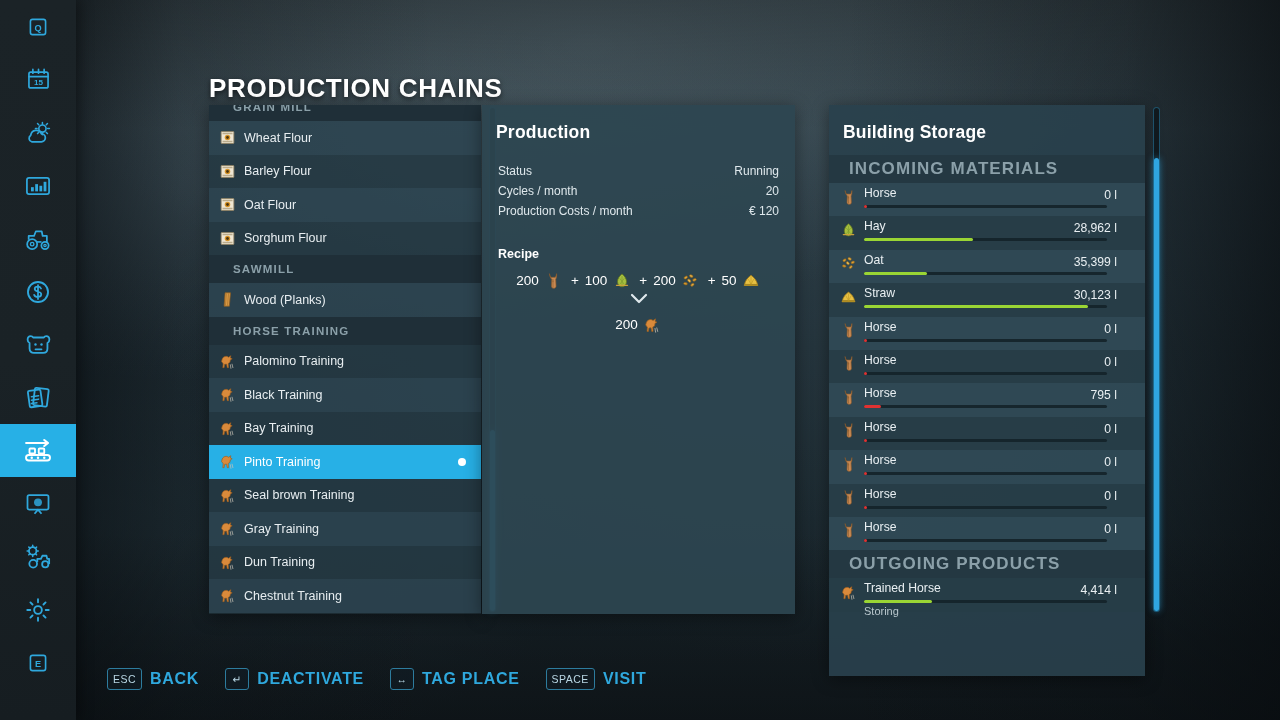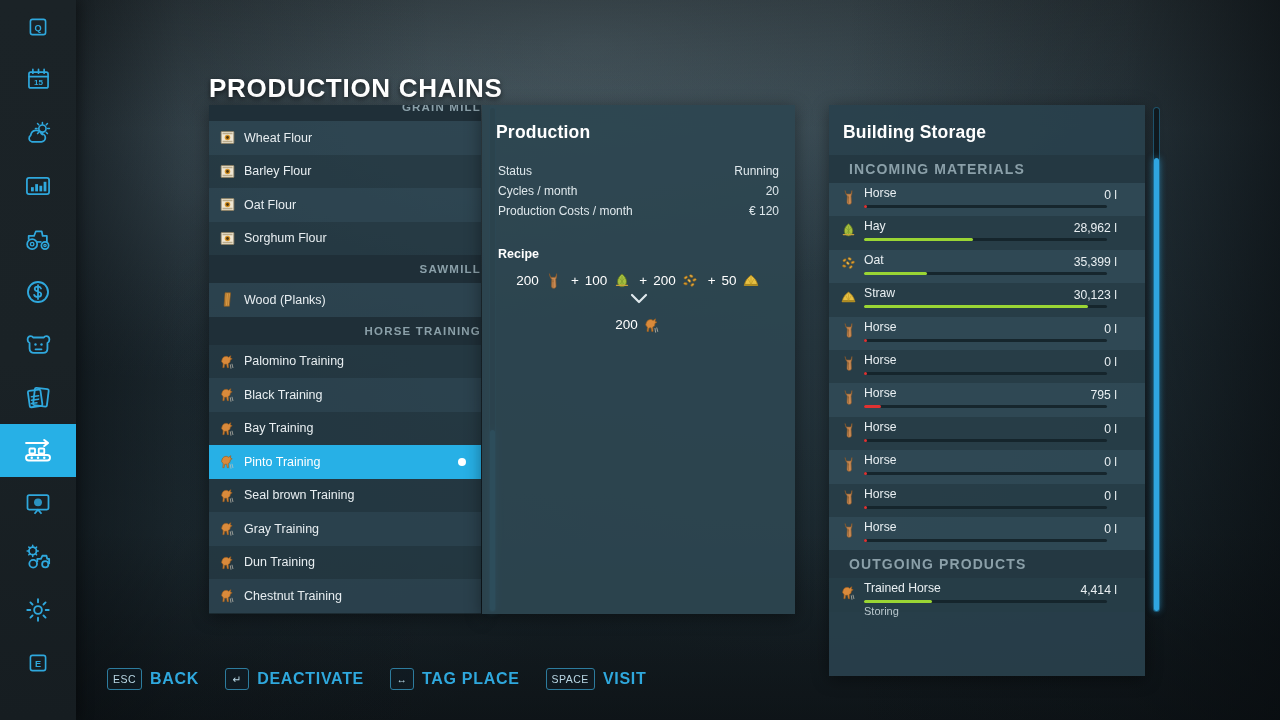--- a/index.html
+++ b/index.html
@@ -42,21 +42,21 @@
 
   
   .panel{ position:absolute; background:rgba(41,65,76,.90);
       box-shadow:0 3px 16px rgba(0,0,0,.42); }
 
   
   #list-panel{ left:209px; top:105px; width:272px; height:509px; overflow:hidden;
       background:rgba(34,54,64,.55); }
   #list-inner{ position:absolute; left:0; top:-12px; width:272px; }
   .grp-head{ height:28px; line-height:28px; padding-left:24px; font-size:11.5px; font-weight:700;
-      letter-spacing:1.2px; color:#8ba0a9; background:#1f2f38; text-transform:uppercase;text-align:right; }
+      letter-spacing:1.2px; color:#8ba0a9; background:#1f2f38; text-transform:uppercase; }
   .row{ height:33.5px; display:flex; align-items:center; padding-left:10px; gap:8px;
       font-size:12.5px; color:#e8eef1; position:relative; }
   .row.odd { background:rgba(46,71,83,.78); }
   .row.even{ background:rgba(37,58,68,.78); }
   .row.sel { background:#27b0e6; color:#ffffff; }
   .row .ic{ width:17px; height:17px; flex:0 0 17px; display:flex; align-items:center; justify-content:center; }
   .row .dot{ position:absolute; right:15px; top:50%; transform:translateY(-50%);
       width:8px; height:8px; border-radius:50%; background:#ffffff; }
 
   
@@ -76,21 +76,21 @@
       font-size:13.5px; color:#ffffff; margin-top:10px; }
   .recipe-line .amt{ margin-right:2px; }
   .recipe-line .plus{ margin:0 3px 0 5px; }
   .r-ic{ width:19px; height:19px; display:inline-flex; align-items:center; justify-content:center; }
   #chev{ display:flex; justify-content:center; margin-top:2px; color:#dfe8ec; }
 
   
   #store-panel{ left:829px; top:105px; width:316px; height:571px; background:rgba(41,65,76,.93);
       overflow:hidden; }
   #store-list{ position:absolute; left:0; top:50px; width:316px; }
-  .s-head{ height:28px; line-height:28px; padding-left:20px; font-size:14px; font-weight:700;
+  .s-head{ height:28px; line-height:28px; padding-left:20px; font-size:17px; font-weight:700;
       letter-spacing:1.1px; color:#8ba0a9; background:#243842; text-transform:uppercase; }
   .s-row{ height:33.4px; position:relative; padding:0 14px 0 10px; display:flex; align-items:flex-start; }
   .s-row.odd { background:rgba(48,74,86,.85); }
   .s-row.even{ background:rgba(39,61,71,.85); }
   .s-ic{ width:18px; height:18px; flex:0 0 18px; margin-top:5px; display:flex;
       align-items:center; justify-content:center; }
   .s-body{ flex:1; margin-left:7px; position:relative; }
   .s-name{ font-size:12.2px; color:#e9eff2; line-height:21px; }
   .s-amt{ position:absolute; right:14px; top:5px; font-size:12.2px; color:#e9eff2; }
   .s-track{ position:absolute; left:0; right:24px; top:22px; height:3px;

